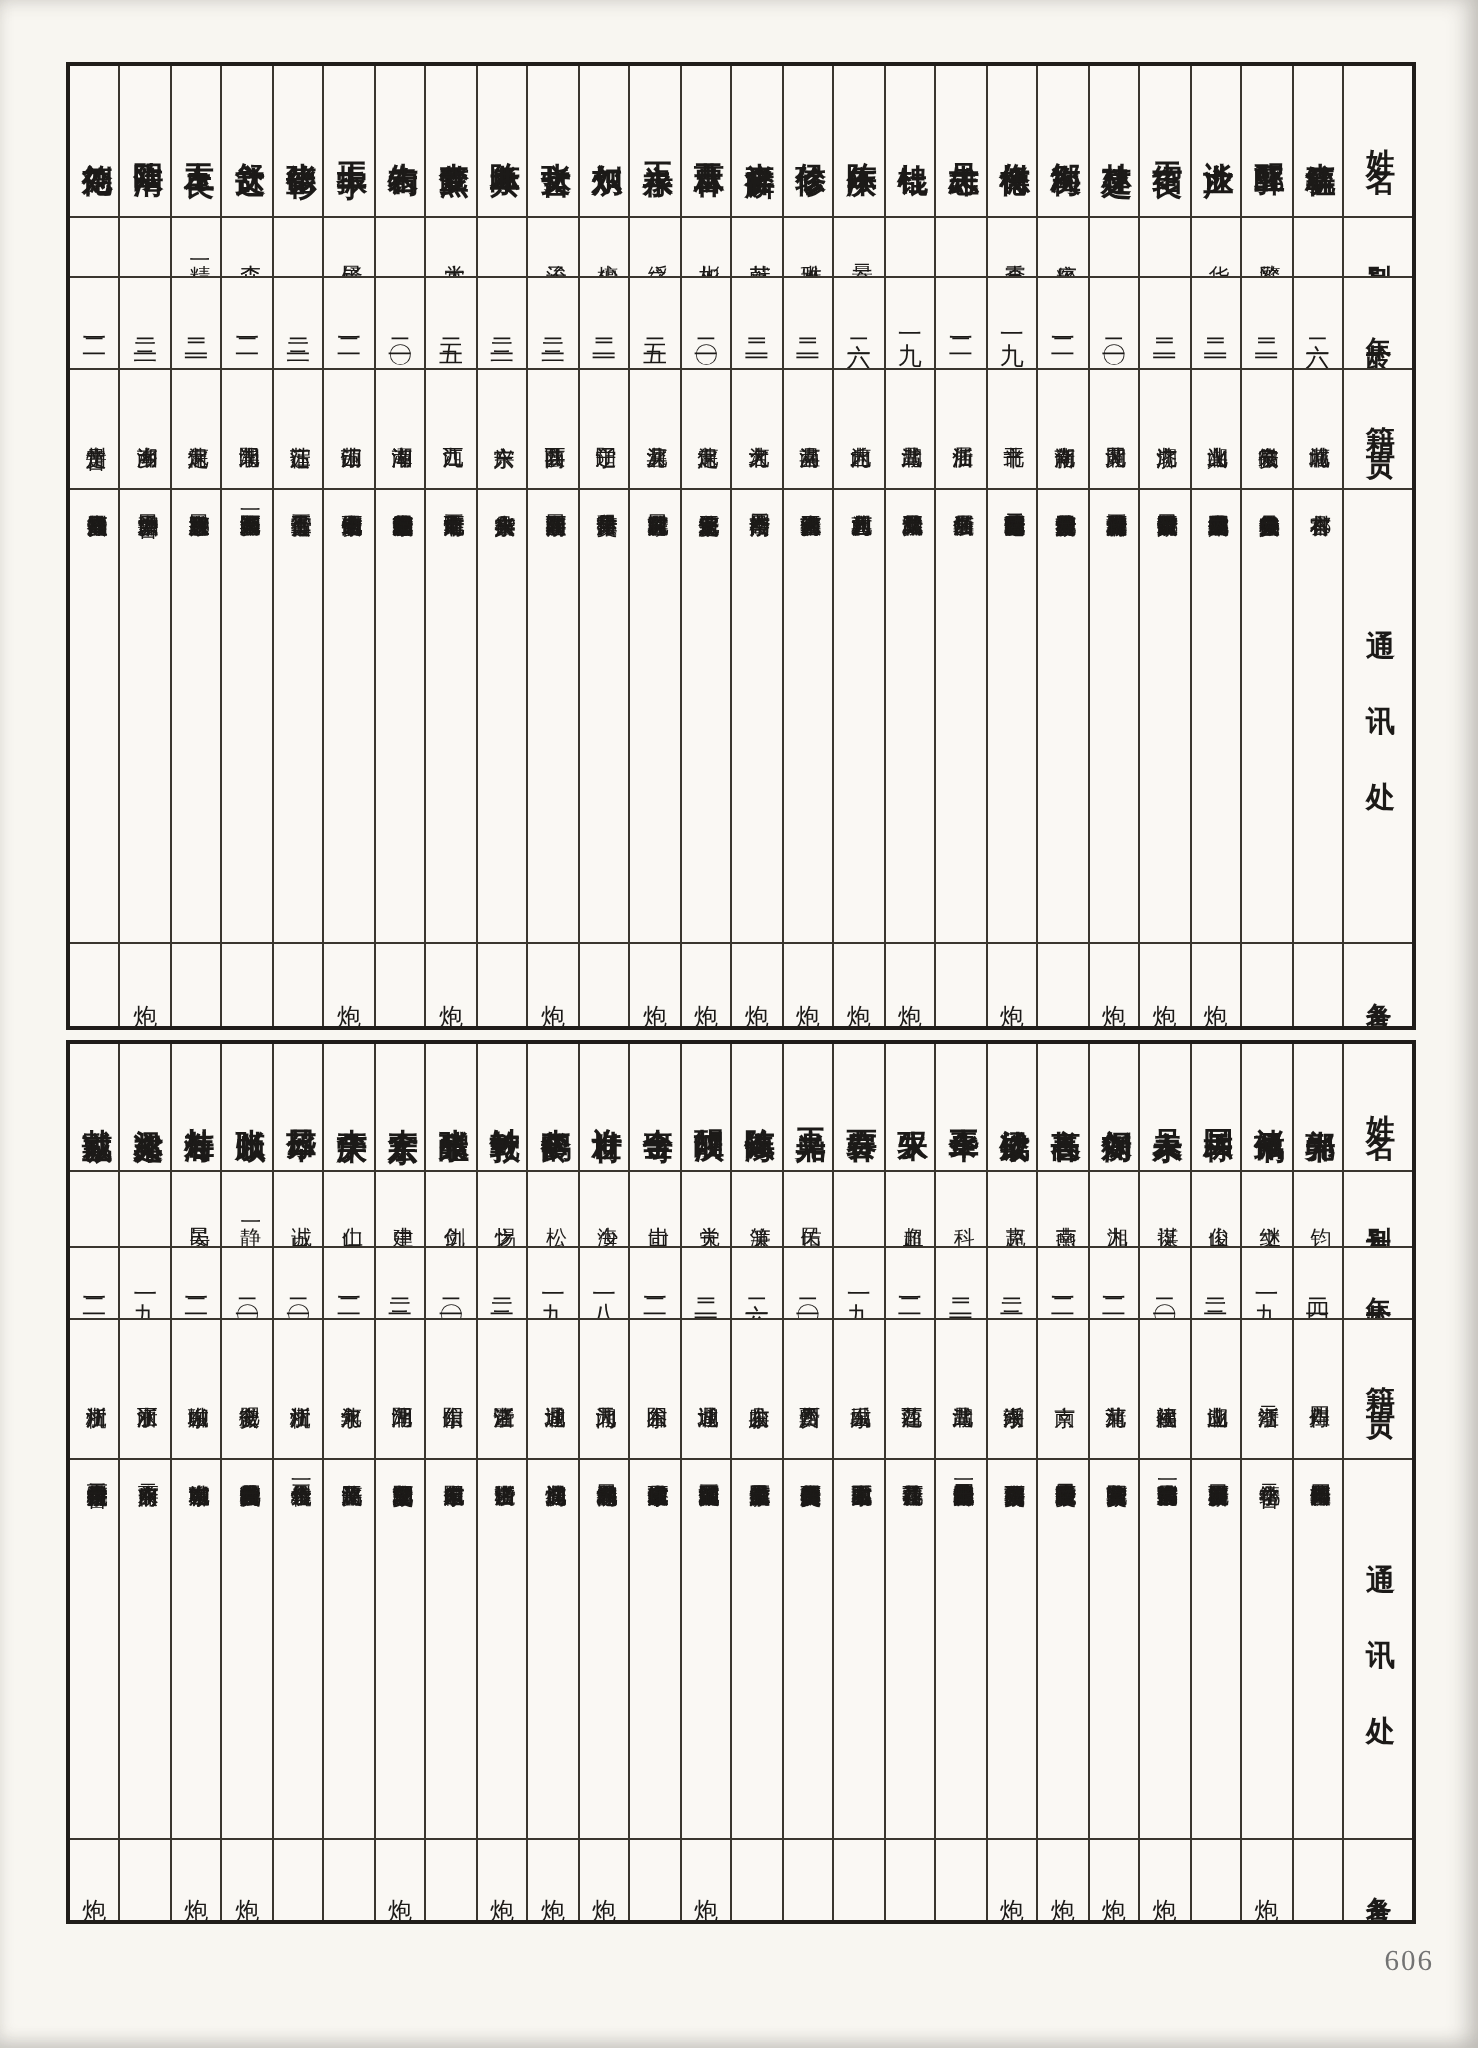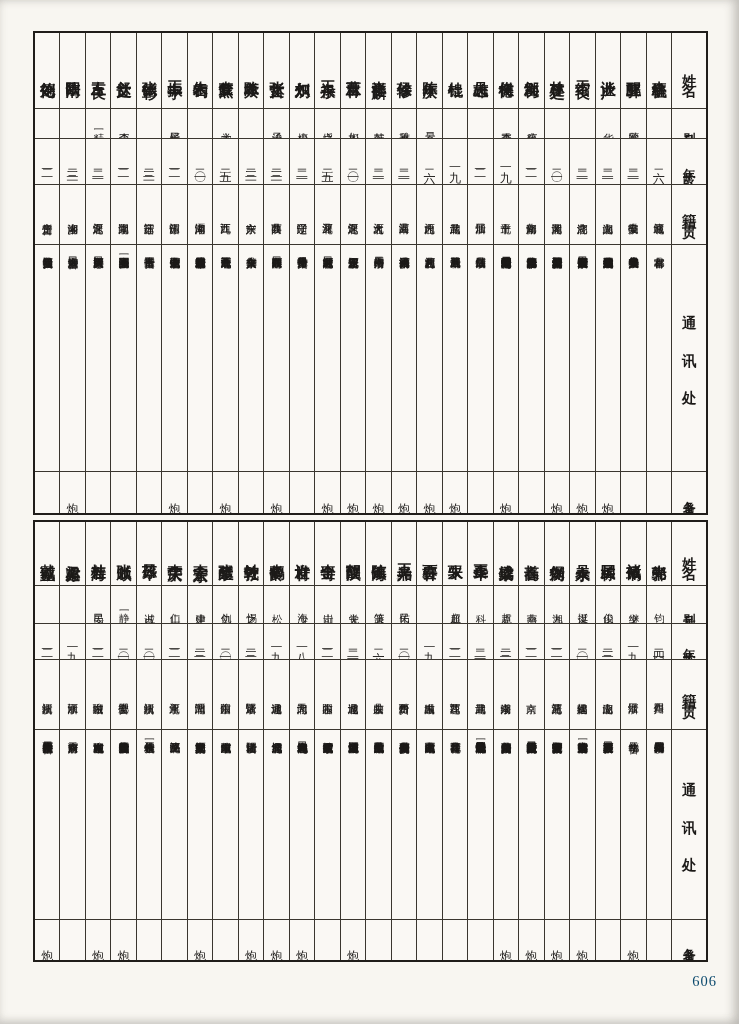--- a/index.html
+++ b/index.html
@@ -50,21 +50,21 @@
   
   .header-col .cell{align-items:center;}
   .header-col .vtext{font-weight:700;font-size:14.5px;letter-spacing:.55em;line-height:1;}
   .header-col .address-cell .vtext{letter-spacing:2.6em;}
   .header-col .origin-cell .vtext{letter-spacing:.9em;}
   .header-col .remark-cell .vtext{font-size:12.5px;letter-spacing:.15em;}
   .header-col .alias-cell .vtext{font-size:12.5px;letter-spacing:.15em;}
   .header-col .age-cell .vtext{font-size:12.5px;letter-spacing:.3em;}
   .page-number{
     position:absolute;right:22px;top:973px;font-size:14.5px;letter-spacing:1px;
-    font-family:"Liberation Serif",serif;color:#0c4a6e;
+    font-family:"Liberation Serif",serif;color:#737373;
   }
 </style>
 </head>
 <body>
 
 <div class="paper">
   <div class="table-wrap">
 
     <div class="section sec-top" id="section-top">
       <div class="header-col">

